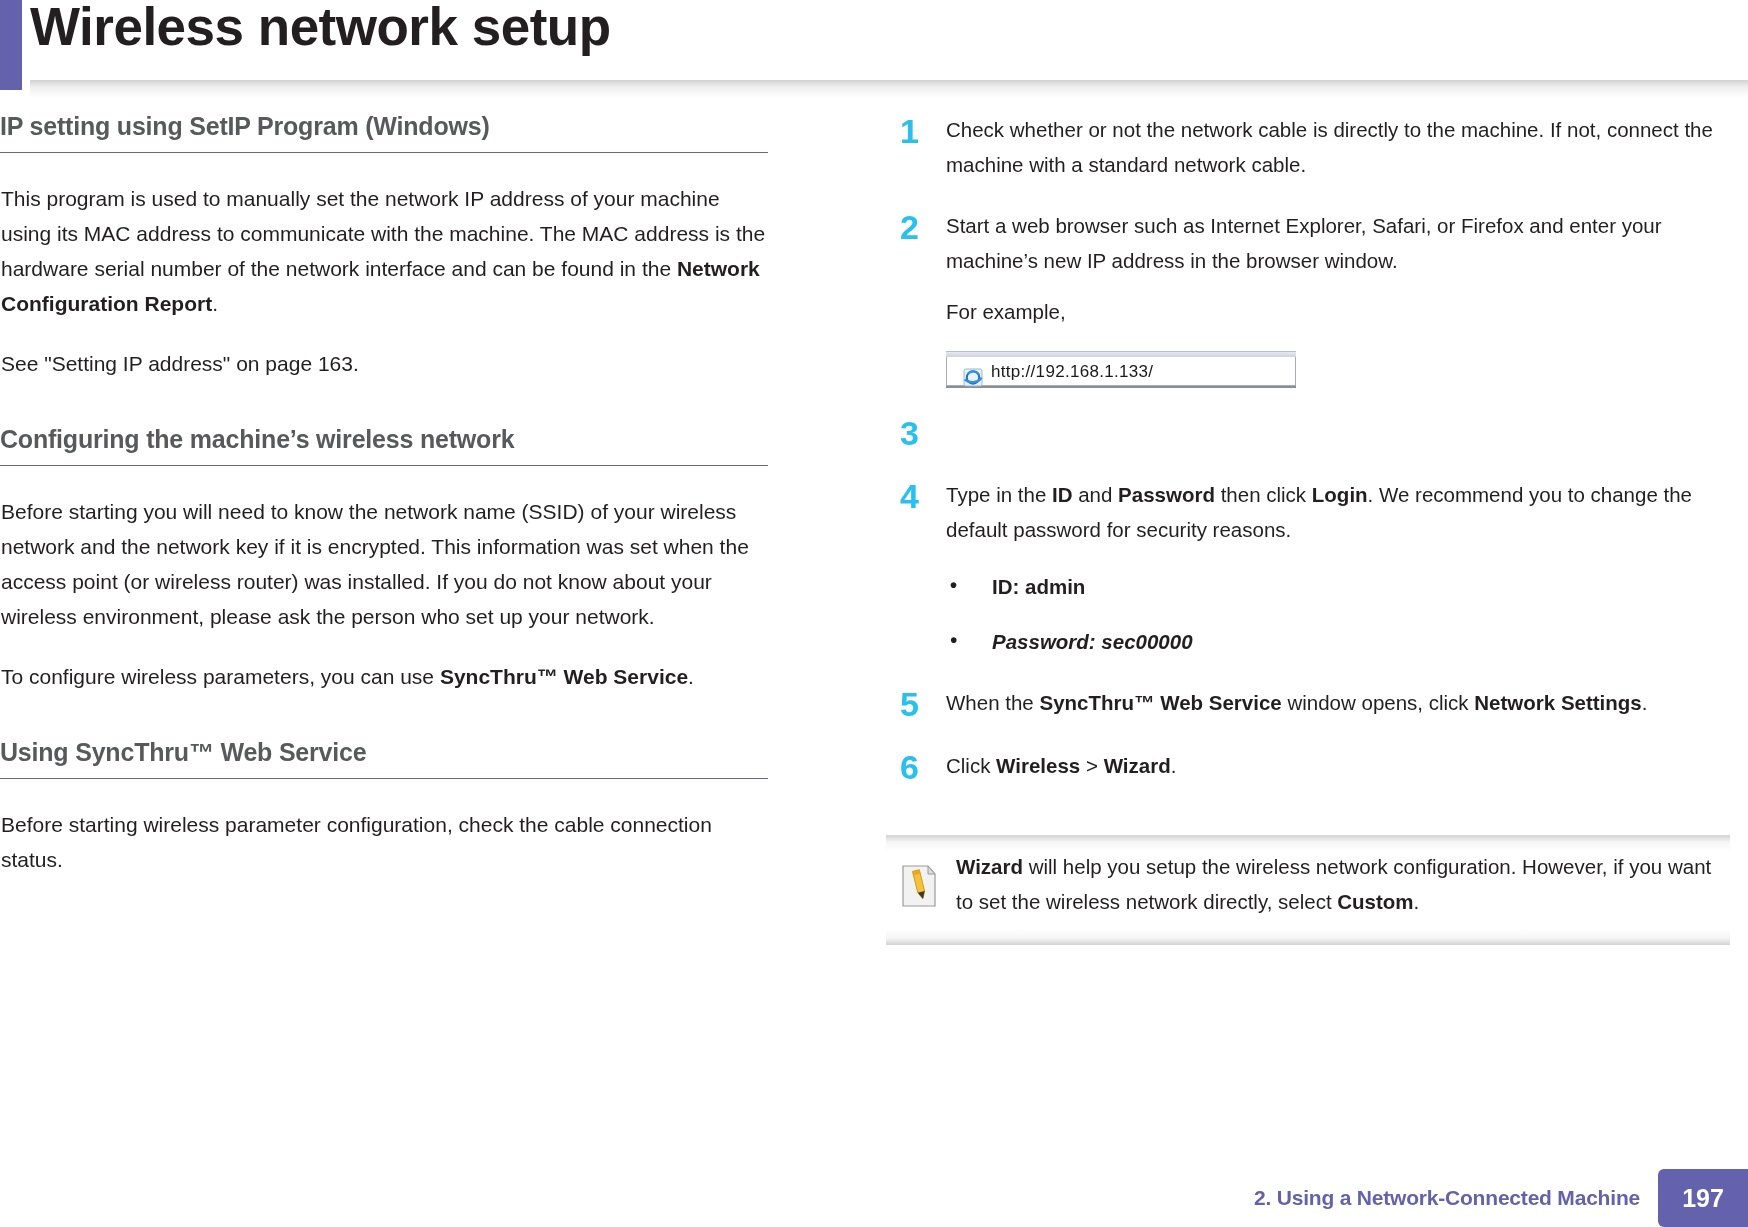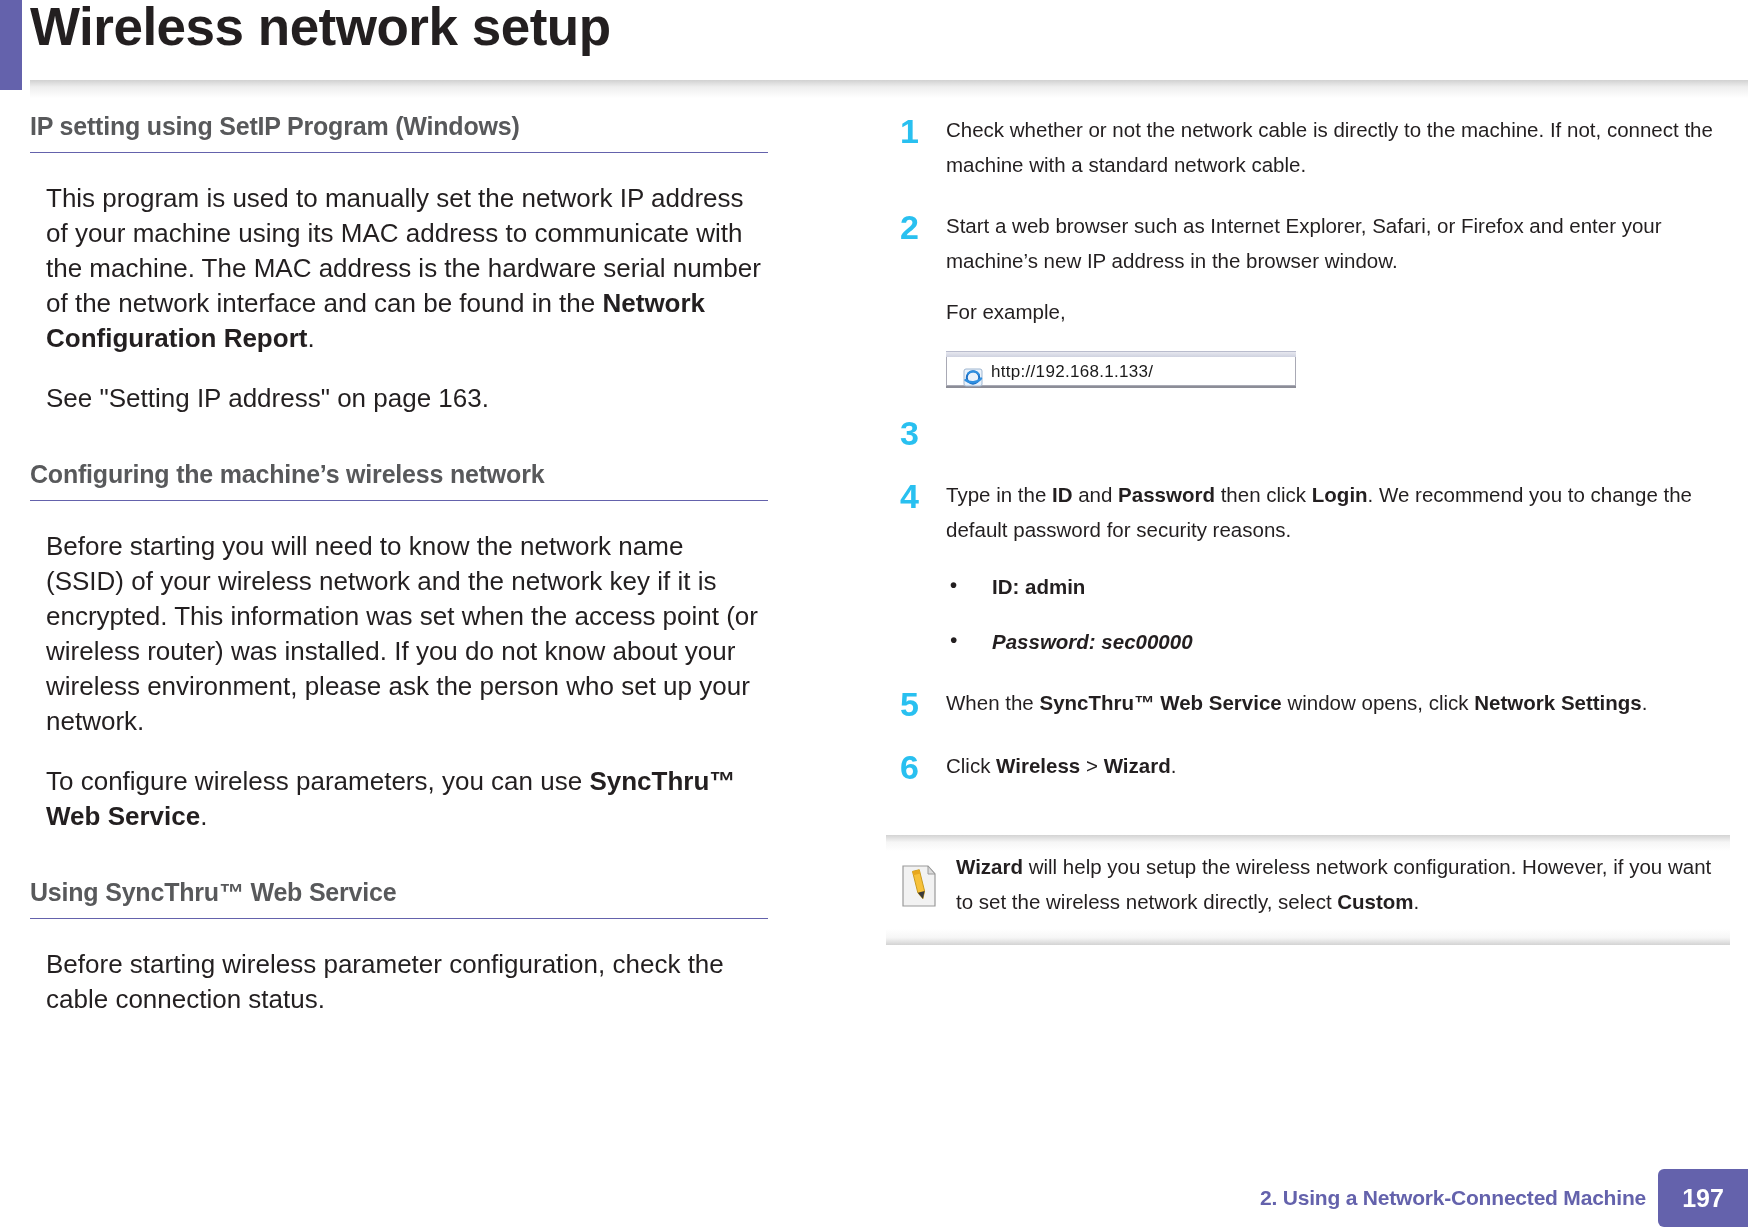--- a/index.html
+++ b/index.html
@@ -59,21 +59,20 @@
     left: 0;
     right: 0;
     display: flex;
     gap: 0;
   }
   .col {
     box-sizing: border-box;
   }
   .col-left {
     width: 800px;
-    padding-left: 30px;
     padding-right: 32px;
   }
   .col-right {
     width: 948px;
     padding-left: 100px;
     padding-right: 18px;
   }
 
   
   h2.section {
@@ -85,23 +84,23 @@
   }
   .rule {
     height: 1px;
     background: #6462ac;
     margin: 0 0 28px 0;
   }
   .sec-block { margin-bottom: 44px; }
 
   
   p.body {
-    font-size: 26px;
-    line-height: 35px;
-    margin: 0 0 25px 16px;
+    font-size: 21px;
+    line-height: 35px;
+    margin: 0 0 25px 1px;
     color: #231f20;
   }
   p.body:last-child { margin-bottom: 0; }
   b, strong { font-weight: bold; }
 
   
   .step {
     display: flex;
     align-items: flex-start;
     margin-bottom: 26px;
@@ -238,21 +237,21 @@
     display: flex;
     align-items: stretch;
     justify-content: flex-end;
   }
   .footer-label {
     display: flex;
     align-items: center;
     font-size: 21px;
     font-weight: bold;
     color: #6462ac;
-    padding-right: 12px;
+    padding-right: 18px;
     letter-spacing: -0.2px;
   }
   .footer-page {
     width: 90px;
     background: #6462ac;
     color: #ffffff;
     font-size: 25px;
     font-weight: bold;
     display: flex;
     align-items: center;

